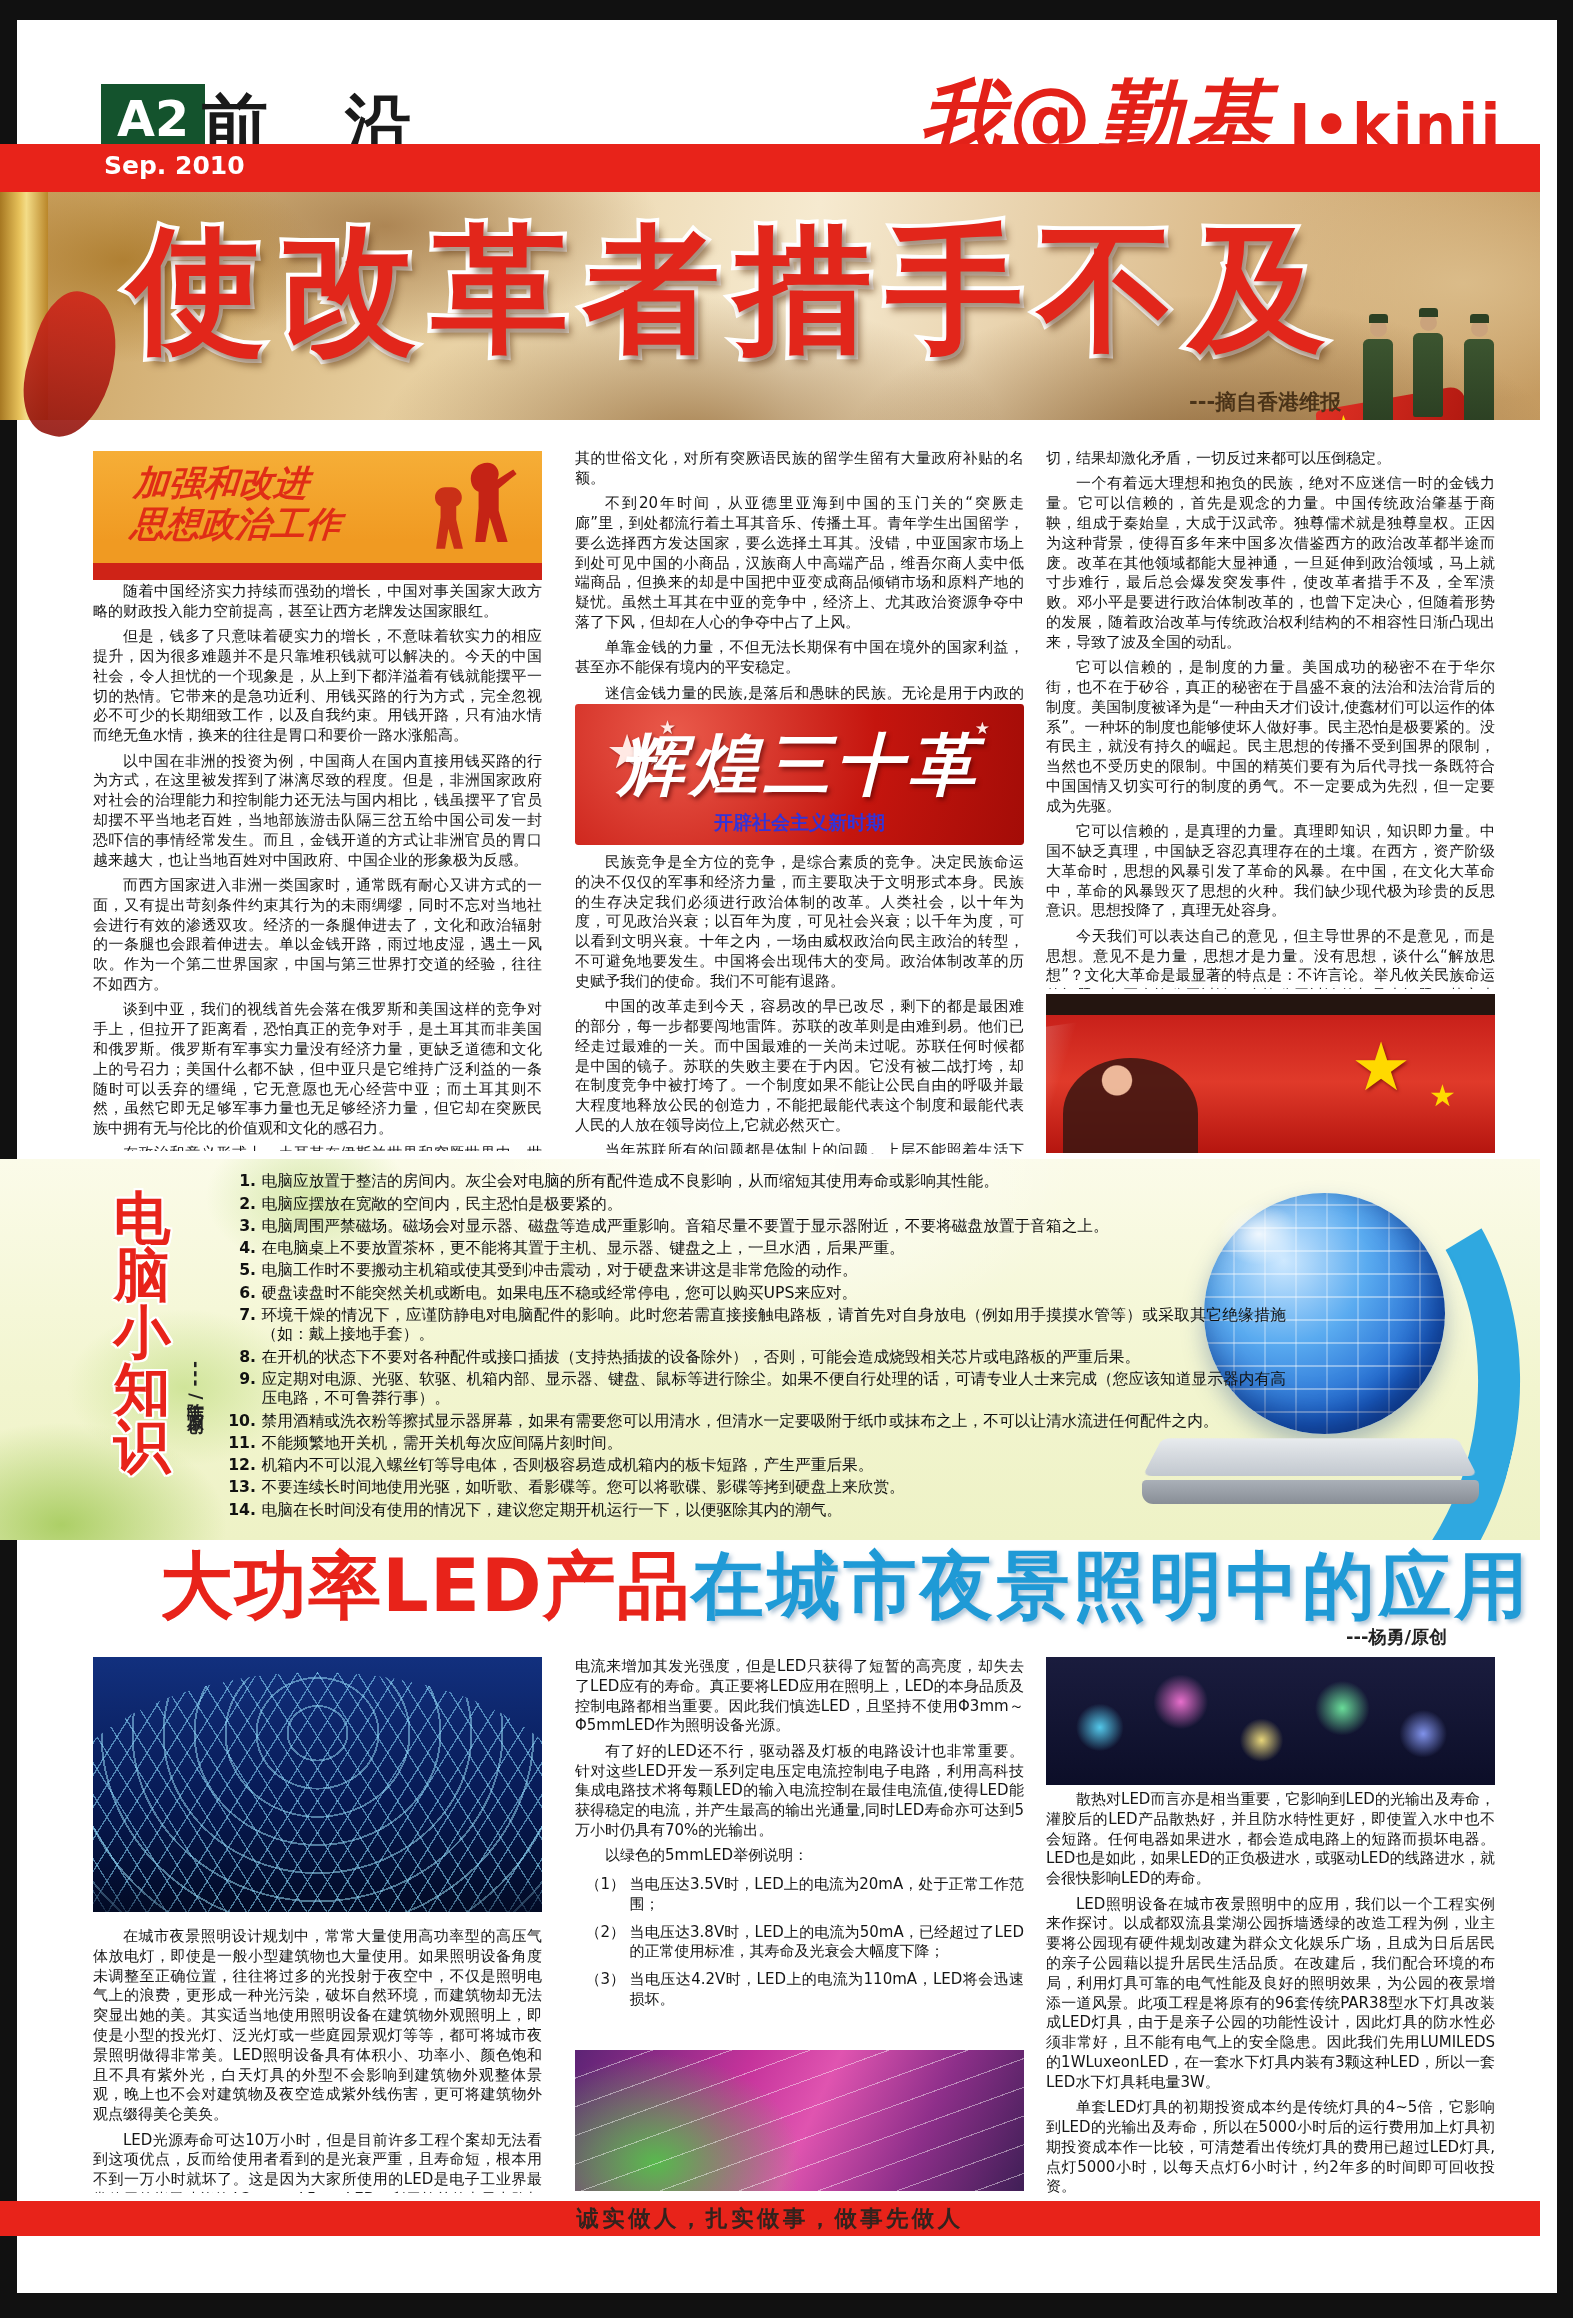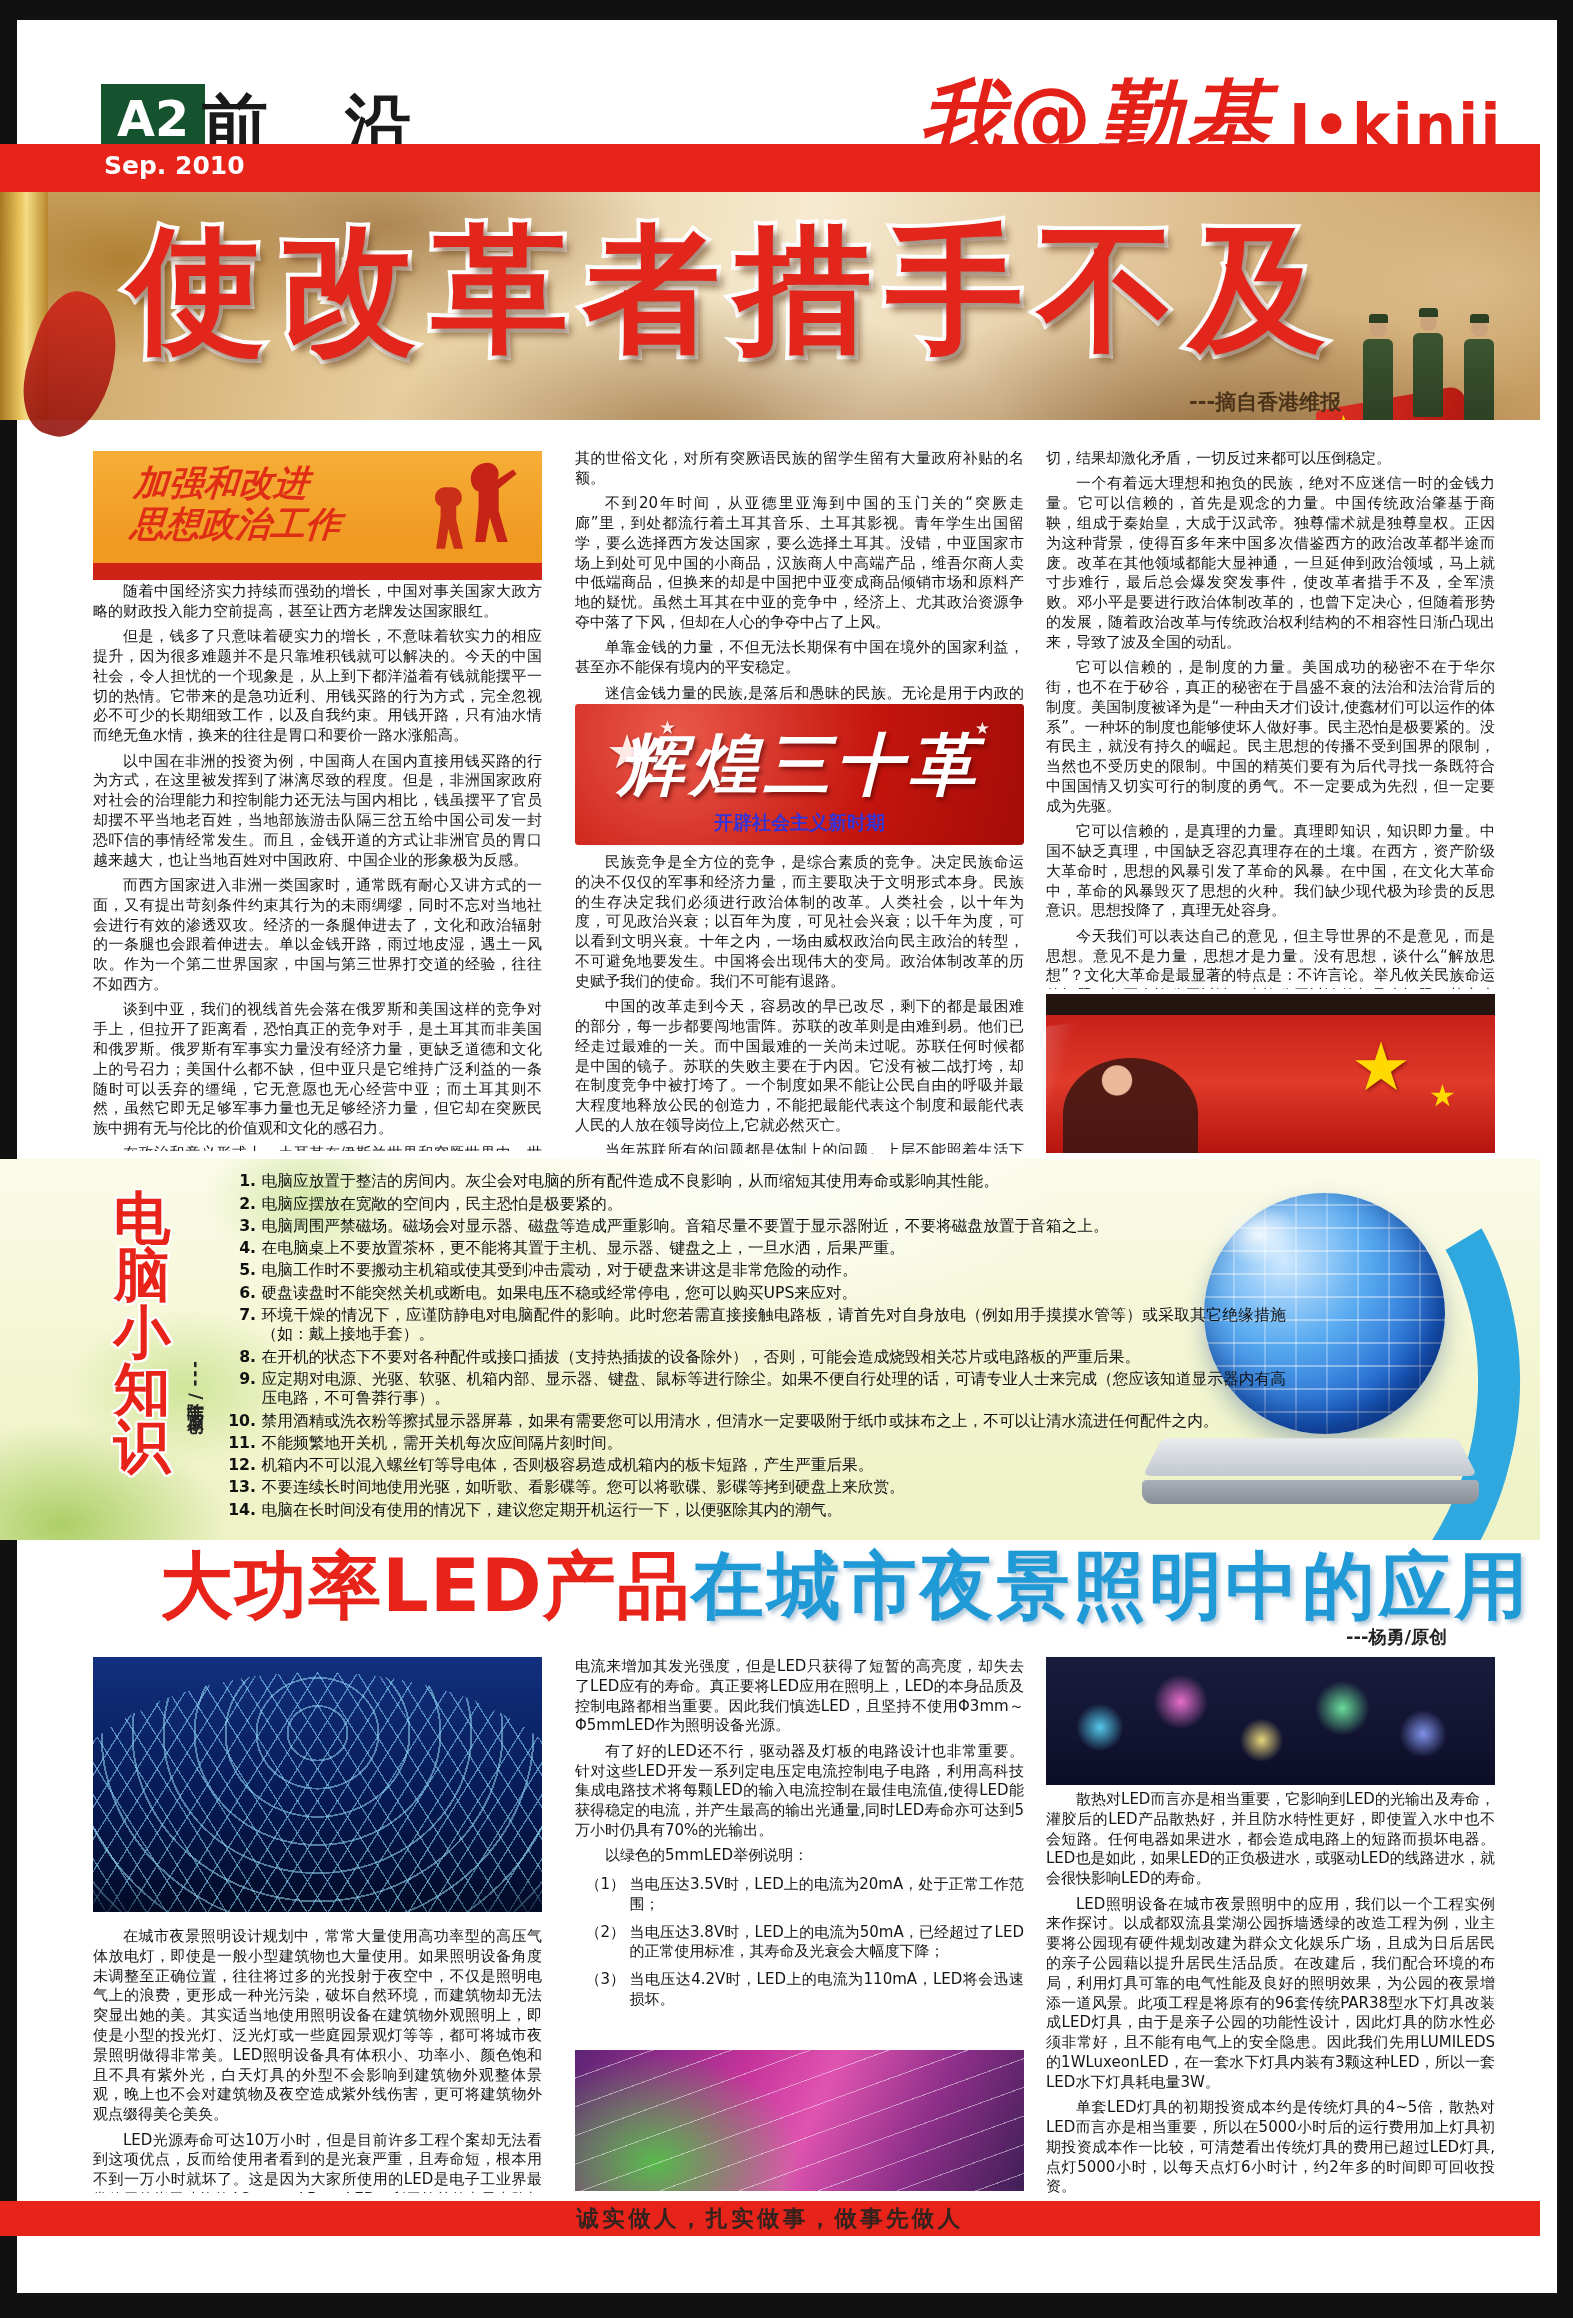--- a/index.html
+++ b/index.html
@@ -198,21 +198,21 @@
     <p class="p">随着中国经济实力持续而强劲的增长，中国对事关国家大政方略的财政投入能力空前提高，甚至让西方老牌发达国家眼红。</p>
     <p class="p">但是，钱多了只意味着硬实力的增长，不意味着软实力的相应提升，因为很多难题并不是只靠堆积钱就可以解决的。今天的中国社会，令人担忧的一个现象是，从上到下都洋溢着有钱就能摆平一切的热情。它带来的是急功近利、用钱买路的行为方式，完全忽视必不可少的长期细致工作，以及自我约束。用钱开路，只有油水情而绝无鱼水情，换来的往往是胃口和要价一路水涨船高。</p>
     <p class="p">以中国在非洲的投资为例，中国商人在国内直接用钱买路的行为方式，在这里被发挥到了淋漓尽致的程度。但是，非洲国家政府对社会的治理能力和控制能力还无法与国内相比，钱虽摆平了官员却摆不平当地老百姓，当地部族游击队隔三岔五给中国公司发一封恐吓信的事情经常发生。而且，金钱开道的方式让非洲官员的胃口越来越大，也让当地百姓对中国政府、中国企业的形象极为反感。</p>
     <p class="p">而西方国家进入非洲一类国家时，通常既有耐心又讲方式的一面，又有提出苛刻条件约束其行为的未雨绸缪，同时不忘对当地社会进行有效的渗透双攻。经济的一条腿伸进去了，文化和政治辐射的一条腿也会跟着伸进去。单以金钱开路，雨过地皮湿，遇土一风吹。作为一个第二世界国家，中国与第三世界打交道的经验，往往不如西方。</p>
     <p class="p">谈到中亚，我们的视线首先会落在俄罗斯和美国这样的竞争对手上，但拉开了距离看，恐怕真正的竞争对手，是土耳其而非美国和俄罗斯。俄罗斯有军事实力量没有经济力量，更缺乏道德和文化上的号召力；美国什么都不缺，但中亚只是它维持广泛利益的一条随时可以丢弃的缰绳，它无意愿也无心经营中亚；而土耳其则不然，虽然它即无足够军事力量也无足够经济力量，但它却在突厥民族中拥有无与伦比的价值观和文化的感召力。</p>
     <p class="p">在政治和意义形式上，土耳其在伊斯兰世界和突厥世界中，世俗化和民主的最好榜样；在文化上，土耳其自称是一切突厥民族的祖国,它虽不算富有,却在中亚地区大量进行文化投入，援建大学图书馆和其他文化教育事业，输出土耳其的拼音文字系统，传播土耳</p>
   </div>
 
   <div class="abs txtcol colB-top">
     <p class="p" style="text-indent:0;">其的世俗文化，对所有突厥语民族的留学生留有大量政府补贴的名额。</p>
-    <p class="p">不到20年时间，从亚德里亚海到中国的玉门关的“突厥走廊”里，到处都流行着土耳其音乐、土耳其影视。青年学生出国留学，要么选择西方发达国家，要么选择土耳其。没错，中亚国家市场上到处可见中国的小商品，汉族商人中高端产品，维吾尔商人卖中低端商品，但换来的却是中国把中亚变成商品倾销市场和原料产地的疑忧。虽然土耳其在中亚的竞争中，经济上、尤其政治资源争夺中落了下风，但却在人心的争夺中占了上风。</p>
+    <p class="p">不到20年时间，从亚德里亚海到中国的玉门关的“突厥走廊”里，到处都流行着土耳其音乐、传播土耳。青年学生出国留学，要么选择西方发达国家，要么选择土耳其。没错，中亚国家市场上到处可见中国的小商品，汉族商人中高端产品，维吾尔商人卖中低端商品，但换来的却是中国把中亚变成商品倾销市场和原料产地的疑忧。虽然土耳其在中亚的竞争中，经济上、尤其政治资源争夺中落了下风，但却在人心的争夺中占了上风。</p>
     <p class="p">单靠金钱的力量，不但无法长期保有中国在境外的国家利益，甚至亦不能保有境内的平安稳定。</p>
     <p class="p">迷信金钱力量的民族,是落后和愚昧的民族。无论是用于内政的安抚还是世界的拓展。拥有经济和文化及意识形态双重优势的民族,才是真正强盛的民族,才是值得拜服的，有感召力的民族。</p>
   </div>
   <div class="abs insetbox">
     <span class="star" style="left:31px;top:20px;font-size:47px;">★</span>
     <span class="star" style="left:84px;top:12.3px;font-size:19px;">★</span>
     <span class="star" style="left:73px;top:48px;font-size:13.5px;">★</span>
     <span class="star" style="right:34px;top:13.5px;font-size:17px;">★</span>
     <div class="title">辉煌三十革</div>
     <div class="cap">开辟社会主义新时期</div>
@@ -341,21 +341,21 @@
         <span class="no">（3）</span>
         <span class="tx">当电压达4.2V时，LED上的电流为110mA，LED将会迅速损坏。</span>
       </div>
   </div>
   <div class="abs photo-fabric"></div>
 
   <div class="abs photo-wall"></div>
   <div class="abs txtcol colF-text">
     <p class="p">散热对LED而言亦是相当重要，它影响到LED的光输出及寿命，灌胶后的LED产品散热好，并且防水特性更好，即使置入水中也不会短路。任何电器如果进水，都会造成电路上的短路而损坏电器。LED也是如此，如果LED的正负极进水，或驱动LED的线路进水，就会很快影响LED的寿命。</p>
     <p class="p">LED照明设备在城市夜景照明中的应用，我们以一个工程实例来作探讨。以成都双流县棠湖公园拆墙透绿的改造工程为例，业主要将公园现有硬件规划改建为群众文化娱乐广场，且成为日后居民的亲子公园藉以提升居民生活品质。在改建后，我们配合环境的布局，利用灯具可靠的电气性能及良好的照明效果，为公园的夜景增添一道风景。此项工程是将原有的96套传统PAR38型水下灯具改装成LED灯具，由于是亲子公园的功能性设计，因此灯具的防水性必须非常好，且不能有电气上的安全隐患。因此我们先用LUMILEDS的1WLuxeonLED，在一套水下灯具内装有3颗这种LED，所以一套LED水下灯具耗电量3W。</p>
-    <p class="p">单套LED灯具的初期投资成本约是传统灯具的4~5倍，散热对LED而言亦是相当重要，所以在5000小时后的运行费用加上灯具初期投资成本作一比较，可清楚看出传统灯具的费用已超过LED灯具,点灯5000小时，以每天点灯6小时计，约2年多的时间即可回收投资。</p>
+    <p class="p">单套LED灯具的初期投资成本约是传统灯具的4~5倍，它影响到LED的光输出及寿命，所以在5000小时后的运行费用加上灯具初期投资成本作一比较，可清楚看出传统灯具的费用已超过LED灯具,点灯5000小时，以每天点灯6小时计，约2年多的时间即可回收投资。</p>
 
   </div>
 
   <div class="abs motto">
     <span>诚实做人，扎实做事，做事先做人</span>
   </div>
 </div>
 
 
 </body></html>

